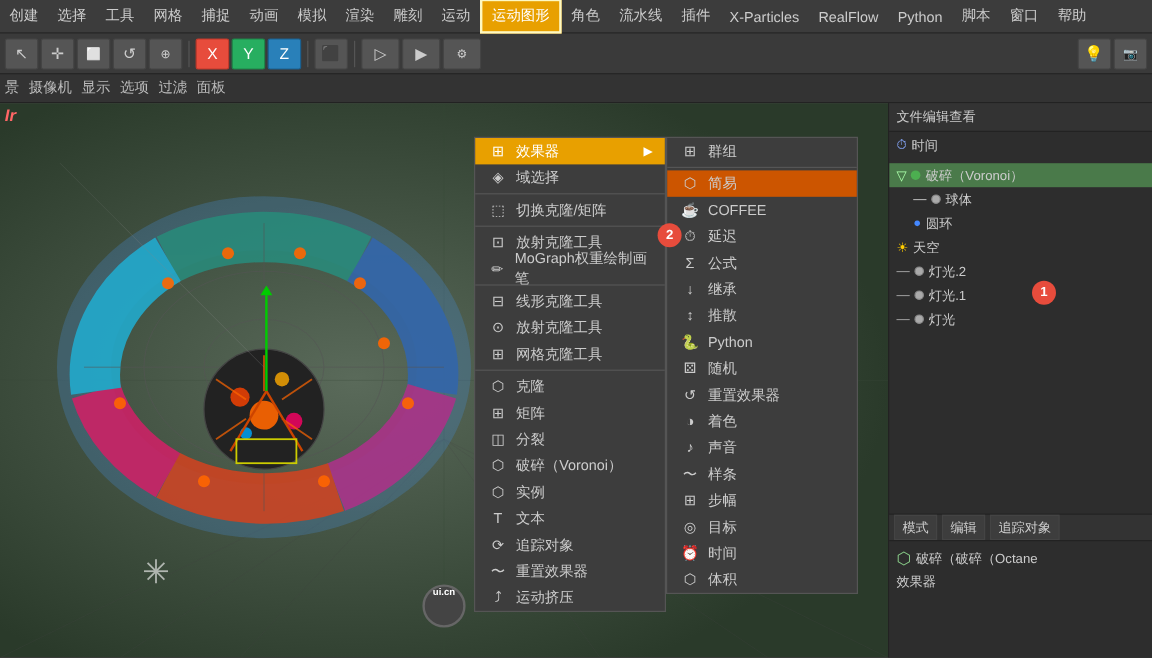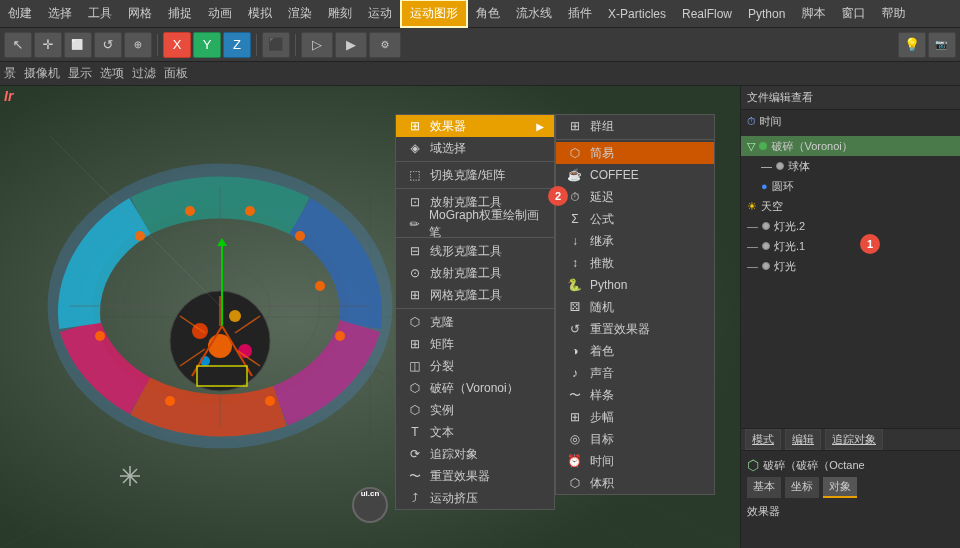--- a/index.html
+++ b/index.html
@@ -69,21 +69,20 @@
     .tree-item .dot { width: 8px; height: 8px; border-radius: 50%; display: inline-block; margin-right: 4px; }
     .dot-green { background: #4caf50; }
     .dot-white { background: #aaa; border: 1px solid #888; }
 
     .right-bottom {
       height: 120px; background: #2d2d2d; border-top: 1px solid #222;
     }
     .right-bottom-header {
       height: 22px; background: #333; display: flex; align-items: center; gap: 4px; padding: 0 4px;
       border-bottom: 1px solid #222;
-      text-decoration: underline;
     }
     .right-bottom-header .tab {
       padding: 2px 6px; font-size: 11px; color: #ccc; cursor: pointer; background: #3d3d3d; border: 1px solid #444;
     }
     .right-bottom-content { padding: 6px; font-size: 11px; color: #ccc; }
 
     
     .dropdown-overlay {
       position: absolute; top: 0; left: 0; width: 100%; height: 100%; pointer-events: none;
     }
@@ -367,25 +366,20 @@
       <div class="right-bottom-header">
         <div class="tab">模式</div>
         <div class="tab">编辑</div>
         <div class="tab">追踪对象</div>
       </div>
       <div class="right-bottom-content">
         <div style="display:flex;align-items:center;gap:4px;margin-bottom:4px;">
           <span style="color:#88cc88;font-size:14px;">⬡</span>
           <span style="font-size:11px;color:#ccc;">破碎（破碎（Octane</span>
         </div>
-        <div style="display:flex;gap:4px;margin-bottom:6px;">
-          <span style="background:#444;padding:2px 6px;font-size:11px;cursor:pointer;">基本</span>
-          <span style="background:#444;padding:2px 6px;font-size:11px;cursor:pointer;">坐标</span>
-          <span style="background:#555;padding:2px 6px;font-size:11px;cursor:pointer;border-bottom:2px solid #e8a000;">对象</span>
-        </div>
         <div style="font-size:11px;color:#ccc;">
           <span>效果器</span>
         </div>
       </div>
     </div>
   </div>
 
   <div class="dropdown-overlay">
 
     <div class="menu-mograph">

